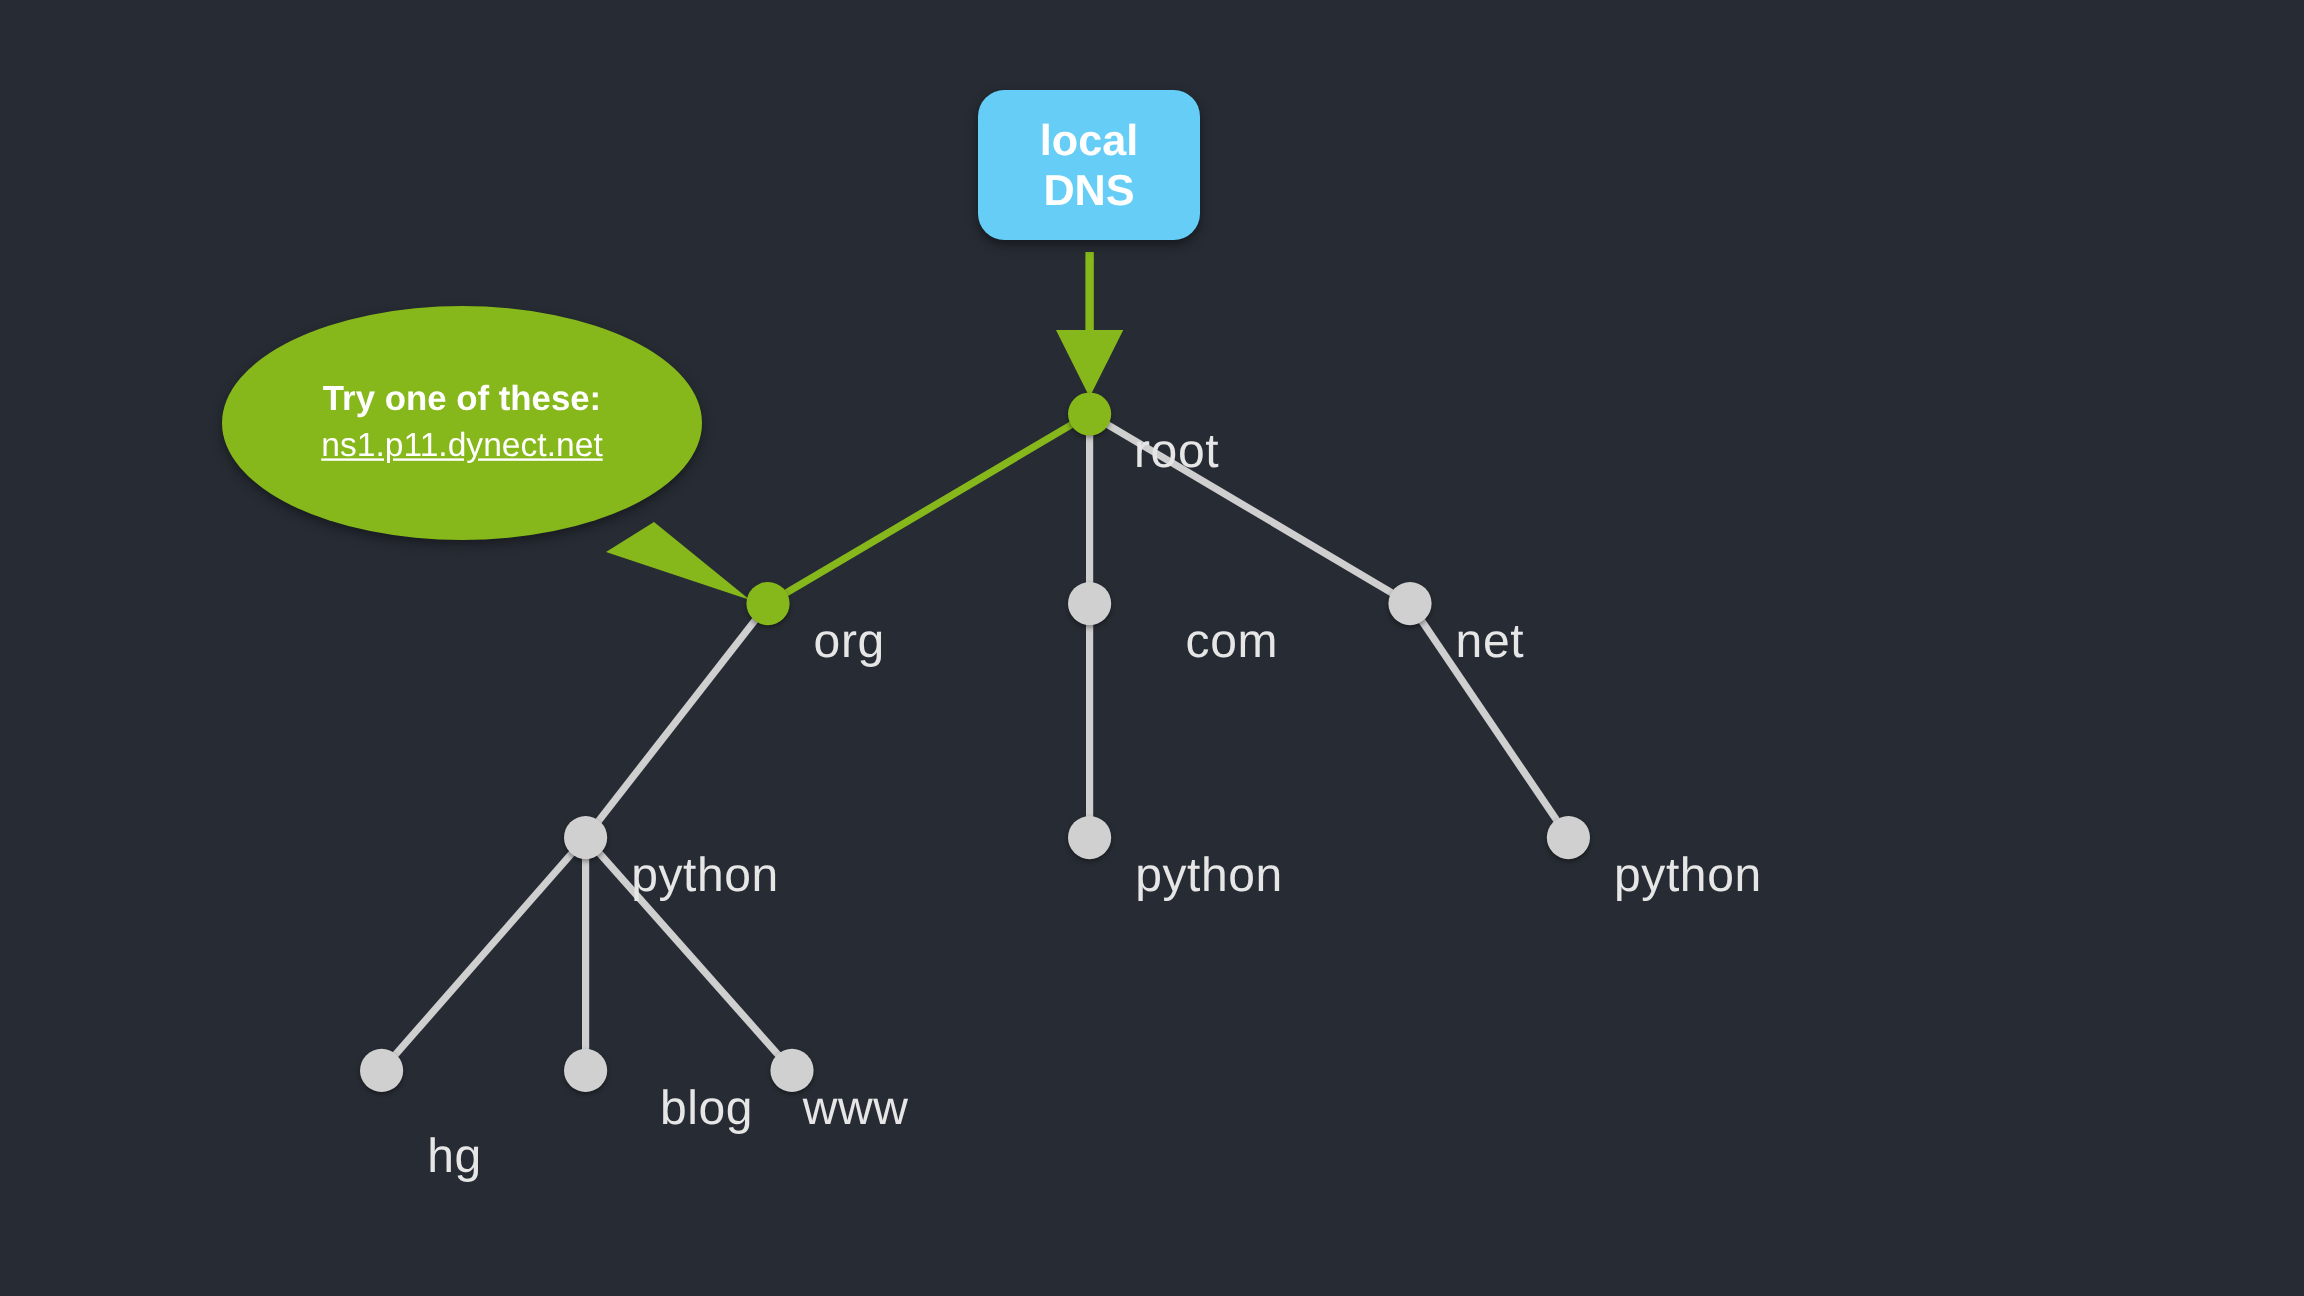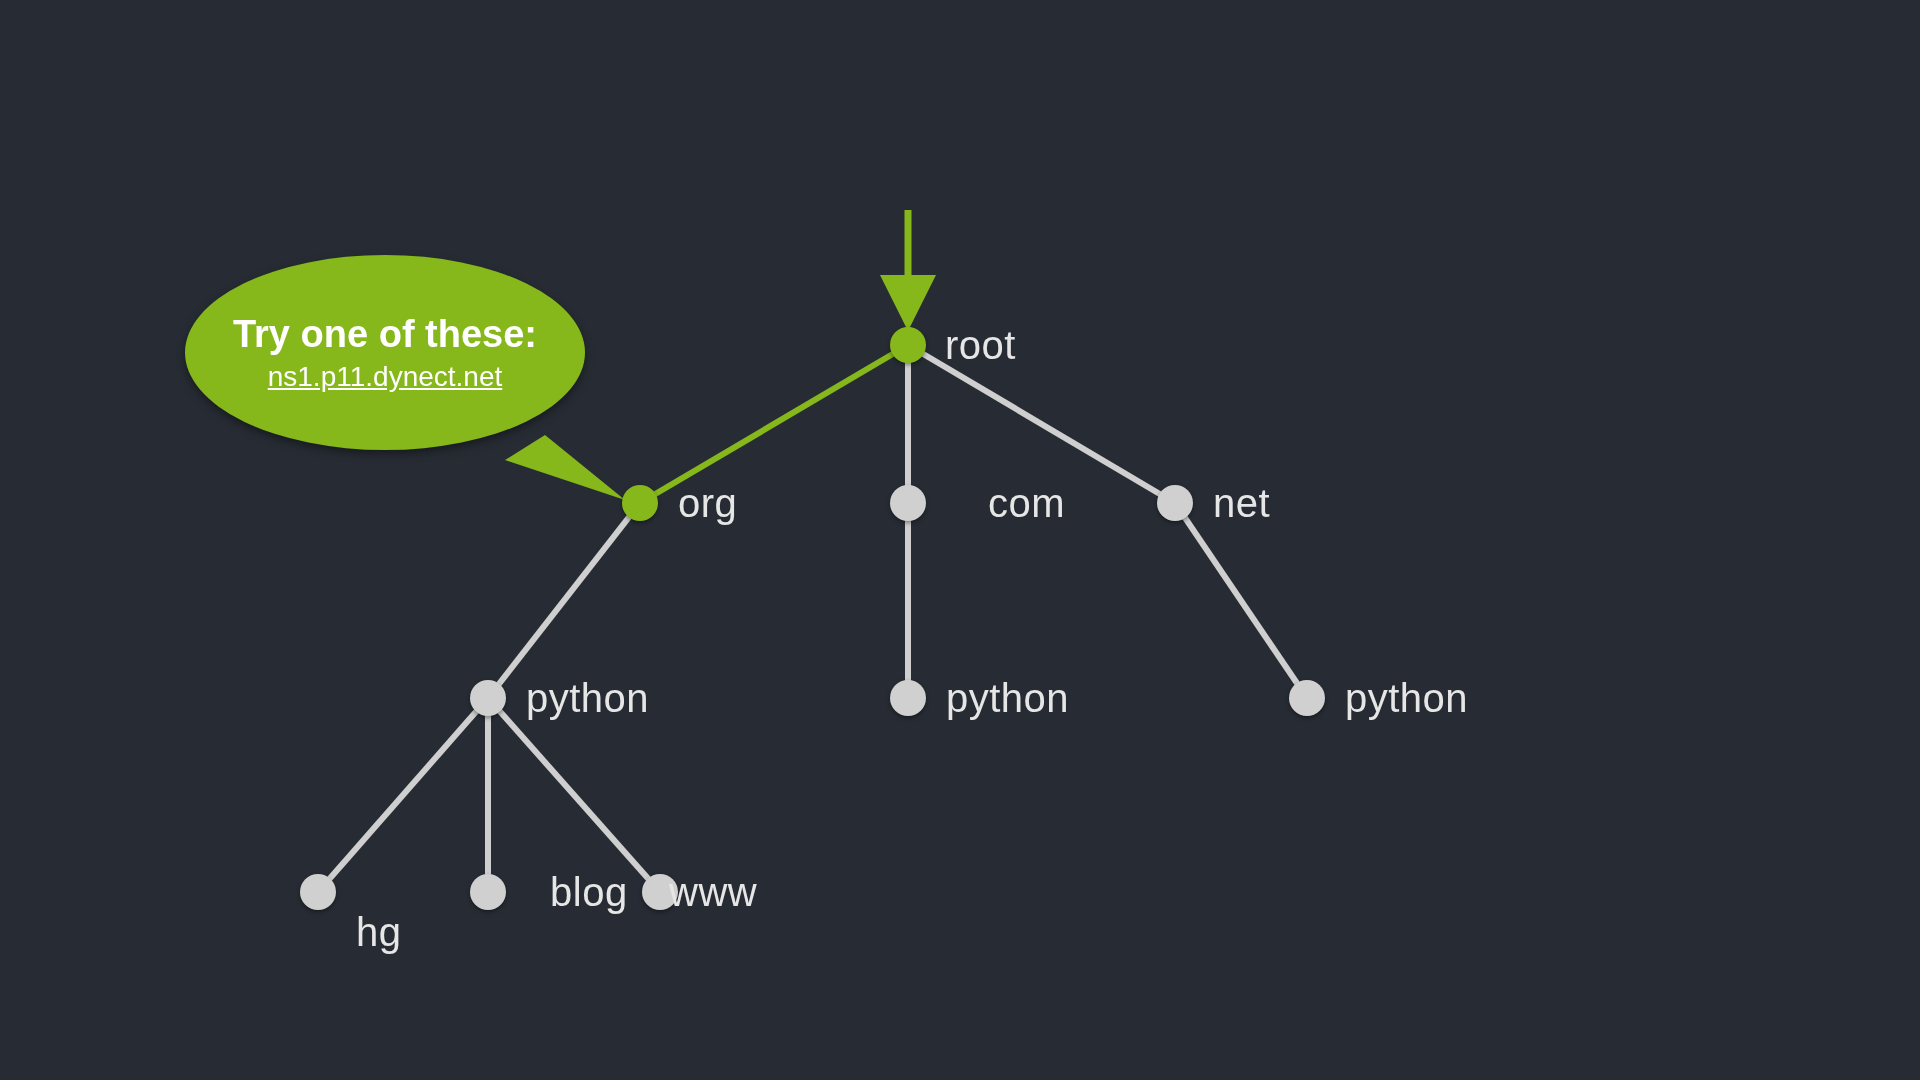--- a/index.html
+++ b/index.html
@@ -39,20 +39,21 @@
     box-shadow: 0 2px 4px rgba(0,0,0,0.4);
   }
   .nlabel {
     position: absolute;
     color: #e6e6e6;
     font-size: 40px;
     font-weight: 300;
     white-space: nowrap;
     transform: translateY(-50%);
     letter-spacing: 0.5px;
+    margin-top: 32px;
   }
   .localdns {
     position: absolute;
     left: 815px;
     top: 75px;
     width: 185px;
     height: 125px;
     background: #66cef6;
     color: #ffffff;
     font-size: 36px;
@@ -77,21 +78,21 @@
     color: #ffffff;
     display: flex;
     flex-direction: column;
     align-items: center;
     justify-content: center;
     font-size: 28px;
     line-height: 1.3;
   }
   .bubble .title {
     font-weight: 700;
-    font-size: 38px;
+    font-size: 29px;
   }
   .bubble .line {
     font-weight: 400;
     text-decoration: underline;
   }
 </style>
 </head>
 <body>
 
 <div class="stage">
@@ -119,20 +120,26 @@
 
     <line x1="488" y1="698" x2="318" y2="892" stroke="#cfcfcf" stroke-width="6"></line>
 
     <line x1="488" y1="698" x2="488" y2="892" stroke="#cfcfcf" stroke-width="6"></line>
 
     <line x1="488" y1="698" x2="660" y2="892" stroke="#cfcfcf" stroke-width="6"></line>
 
     <path d="M545 435 L625 500 L505 460 Z" fill="#86b81b"></path>
   </svg>
 
+  <div class="localdns">
+    <div>
+      <span>local</span><br>
+      <span>DNS</span>
+    </div>
+  </div>
 
   <div class="bubble">
     <div class="title">Try one of these:</div>
     <div class="line">ns1.p11.dynect.net</div>
   </div>
 
   <div class="node green" style="left:908px; top:345px;"></div>
   <div class="nlabel" style="left:945px; top:345px;">root</div>
 
   <div class="node green" style="left:640px; top:503px;"></div>

